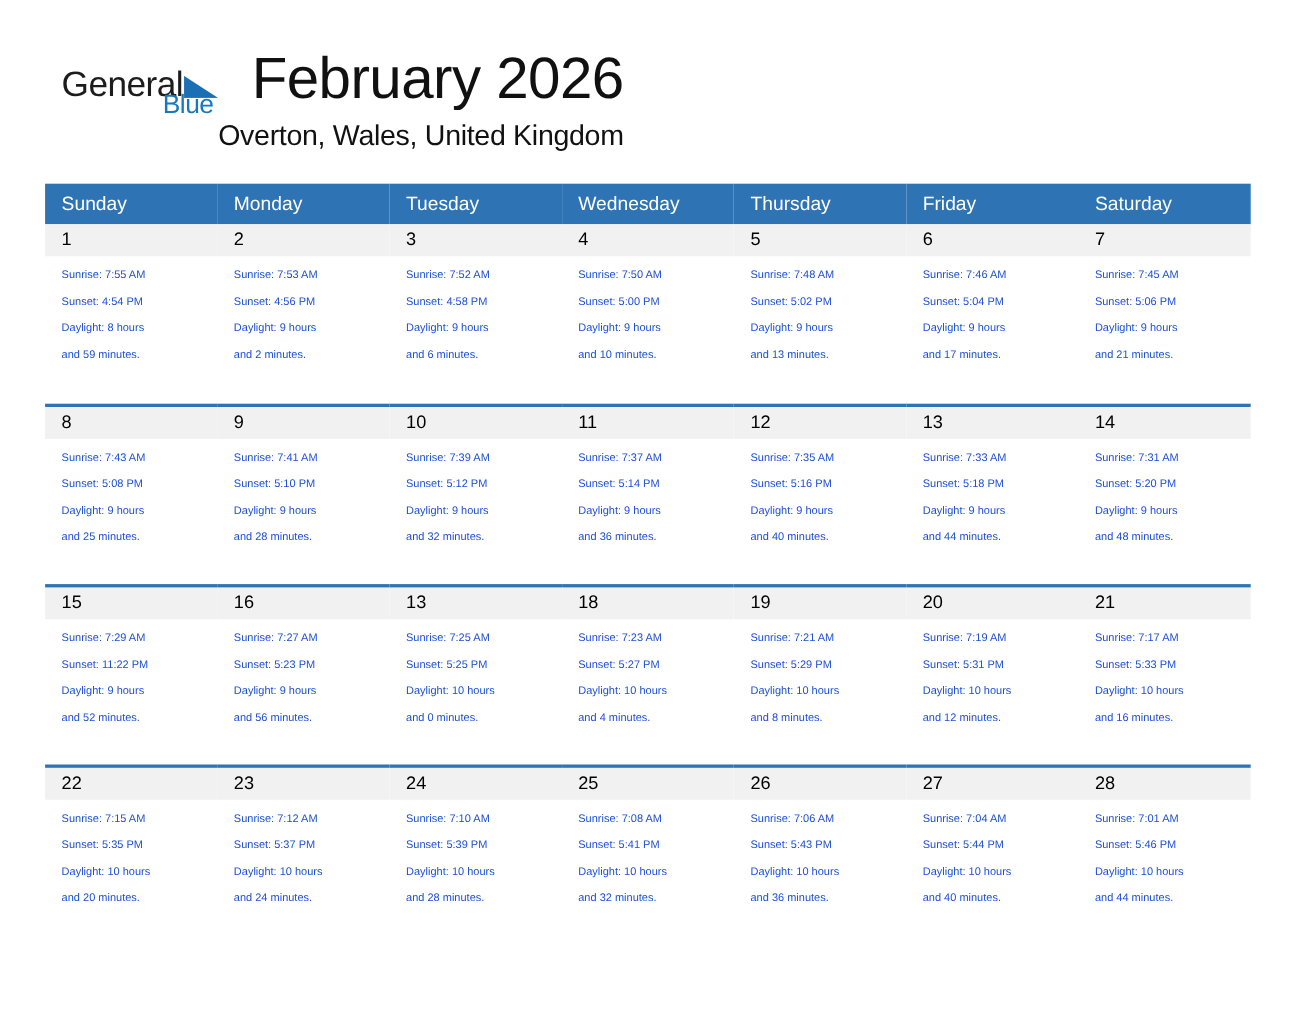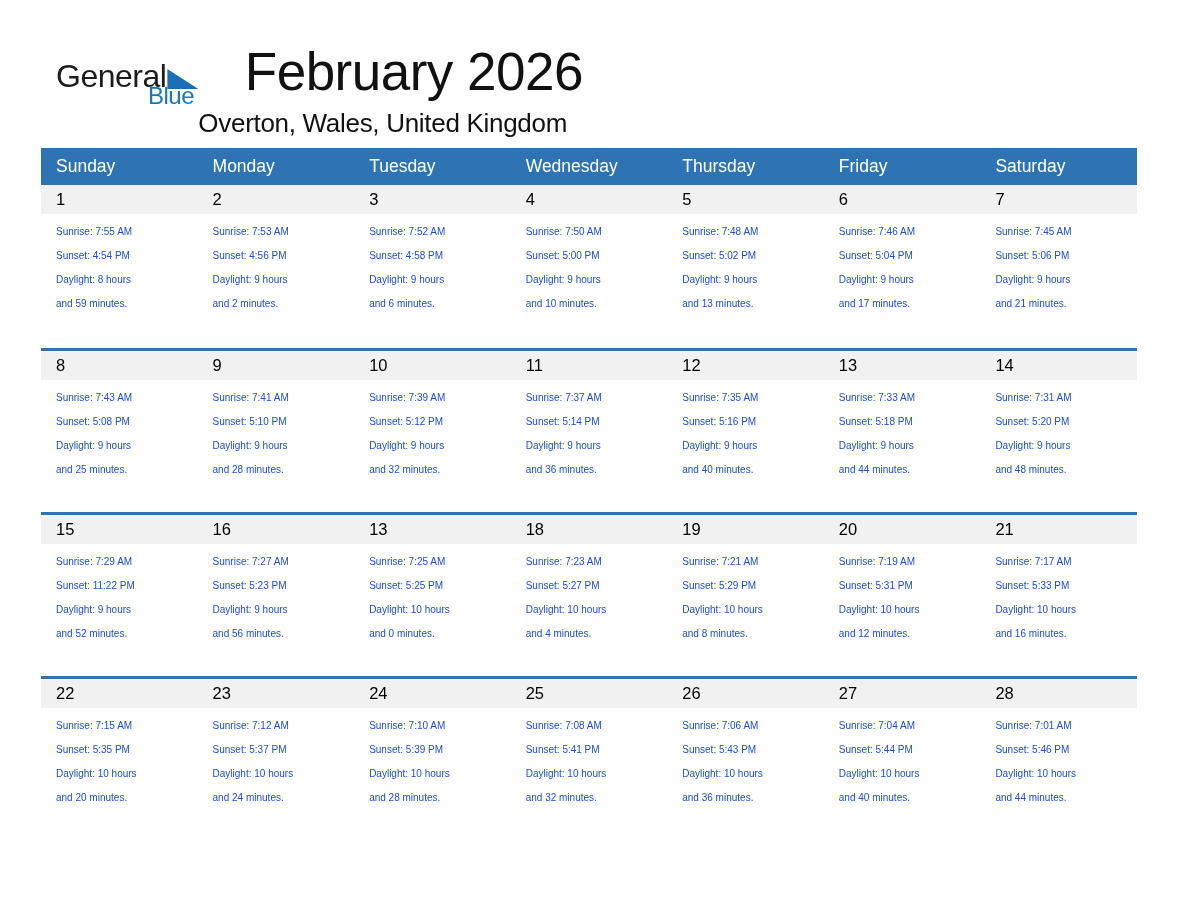--- a/index.html
+++ b/index.html
@@ -35,29 +35,29 @@
   .logo-word2 {
     font-size: 24px; color: #1878be; letter-spacing: -0.5px;
     margin-left: 92px; margin-top: -8px; font-weight: 400;
   }
   .title-block { text-align: right; padding-top: 2px; }
   .page-title {
     margin: 0; font-size: 53px; font-weight: 400; color: #111111; letter-spacing: -0.5px;
     line-height: 1.15;
   }
   .page-subtitle {
-    margin: 5px 16px 0 0; font-size: 26px; font-weight: 400; color: #111111; letter-spacing: -0.3px;
+    margin: 5px 0 0 0; font-size: 26px; font-weight: 400; color: #111111; letter-spacing: -0.3px;
   }
 
   
   table.calendar {
     border-collapse: collapse;
     table-layout: fixed;
     width: 1096px;
-    margin: 4px 0 0 41px;
+    margin: 23px 0 0 41px;
   }
   thead th {
     background: #2e74b5;
     color: #ffffff;
     font-weight: 400;
     font-size: 17.5px;
     text-align: left;
     height: 37px;
     padding: 0 0 0 15px;
     vertical-align: middle;

